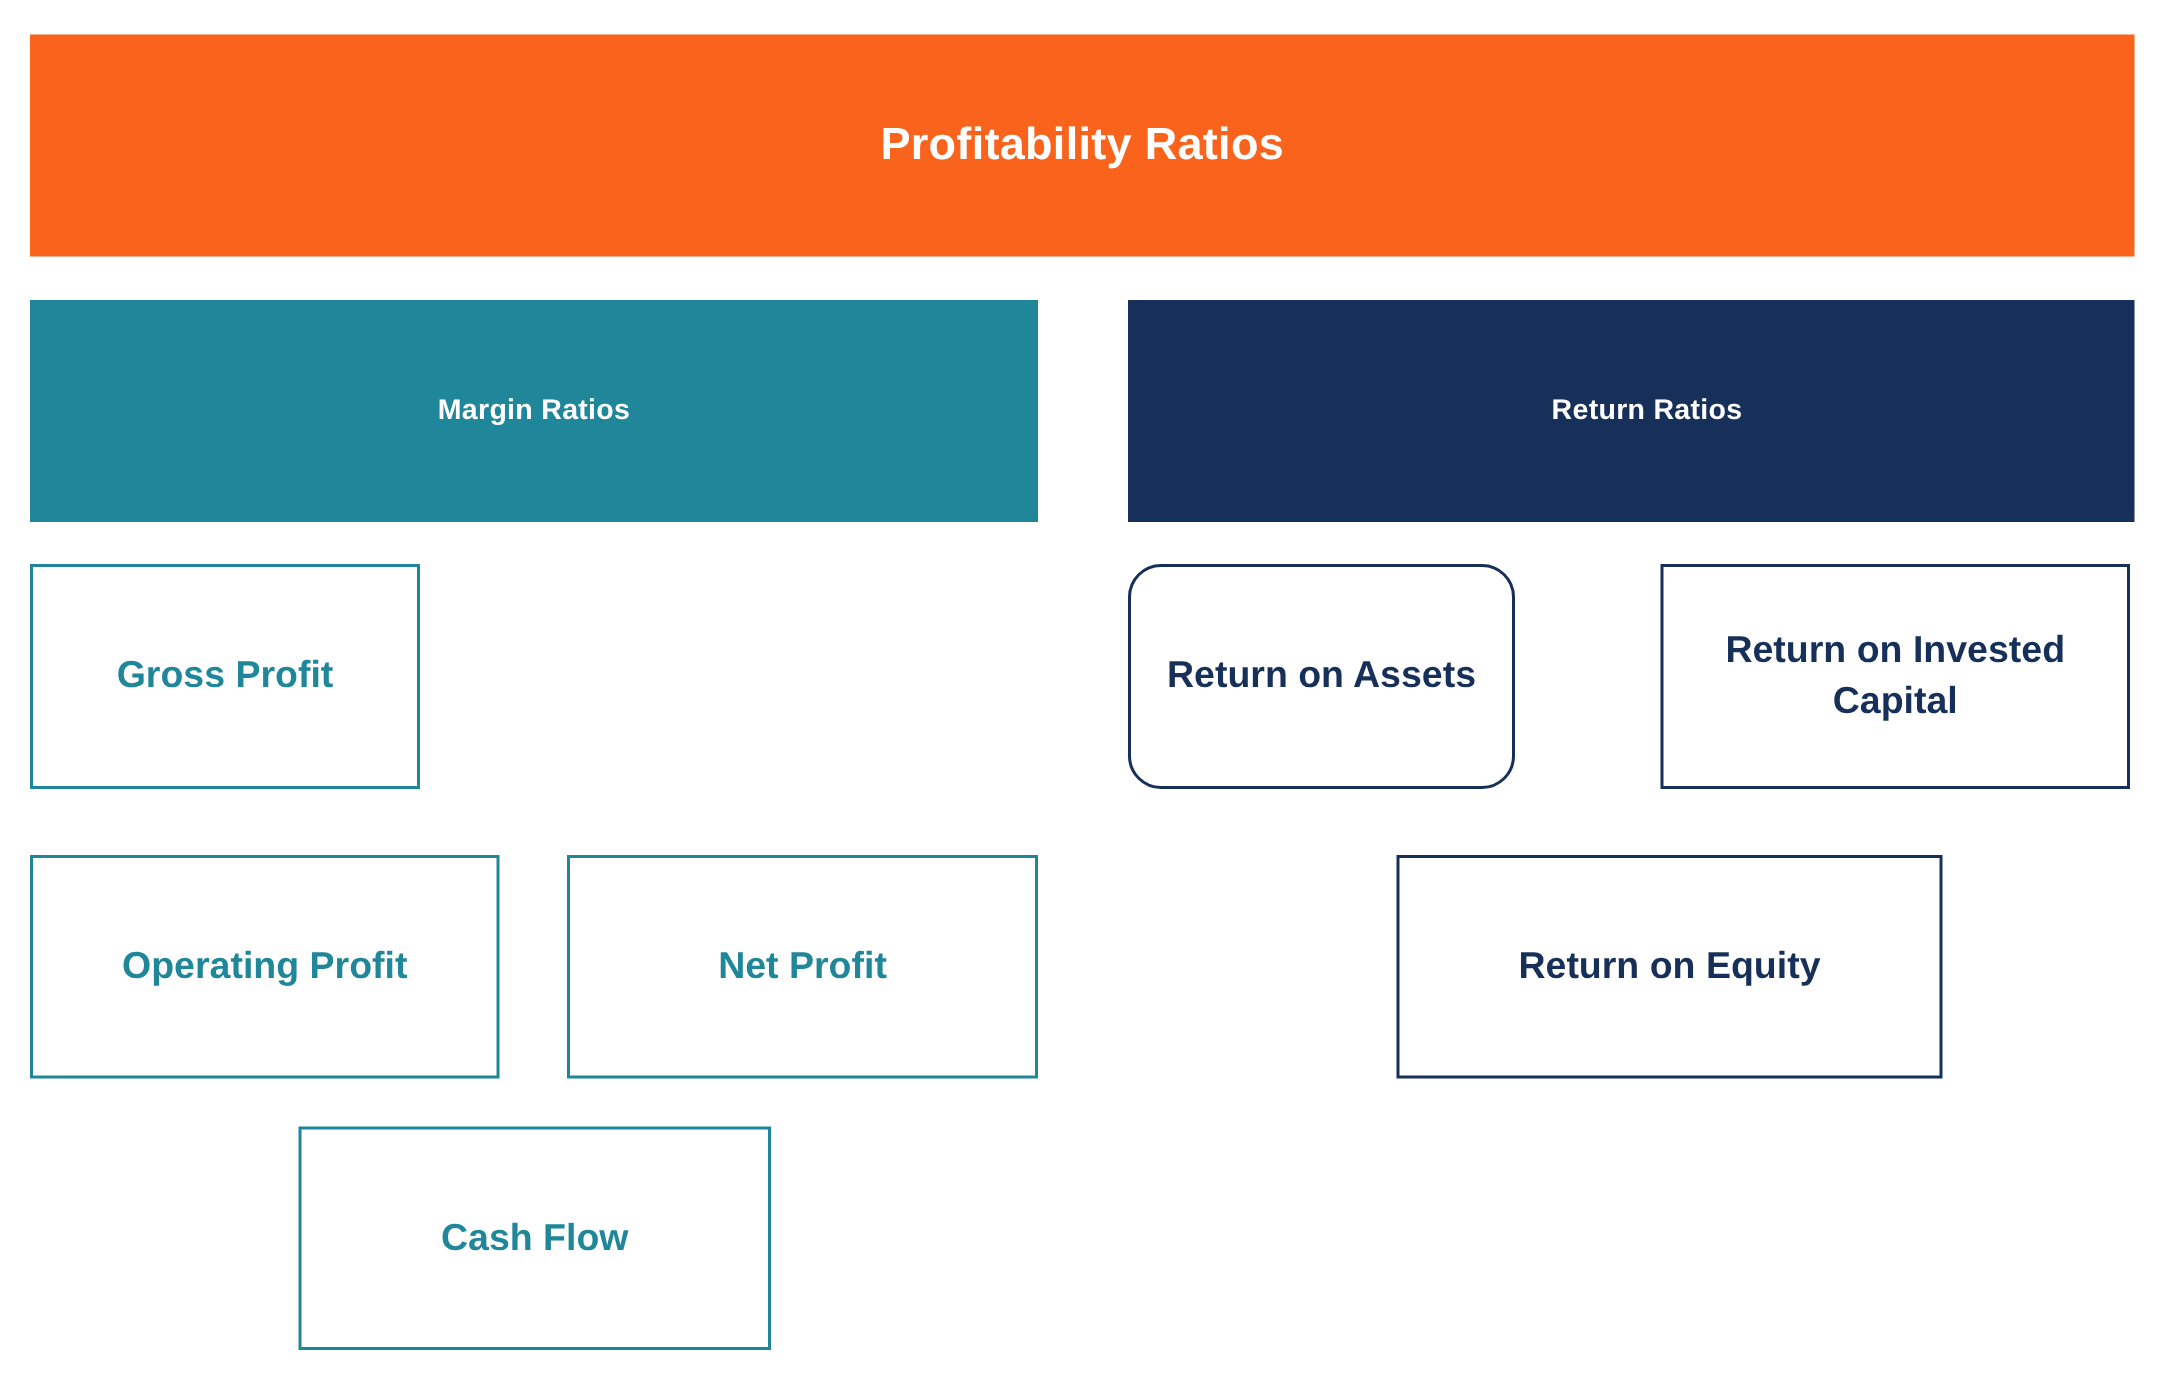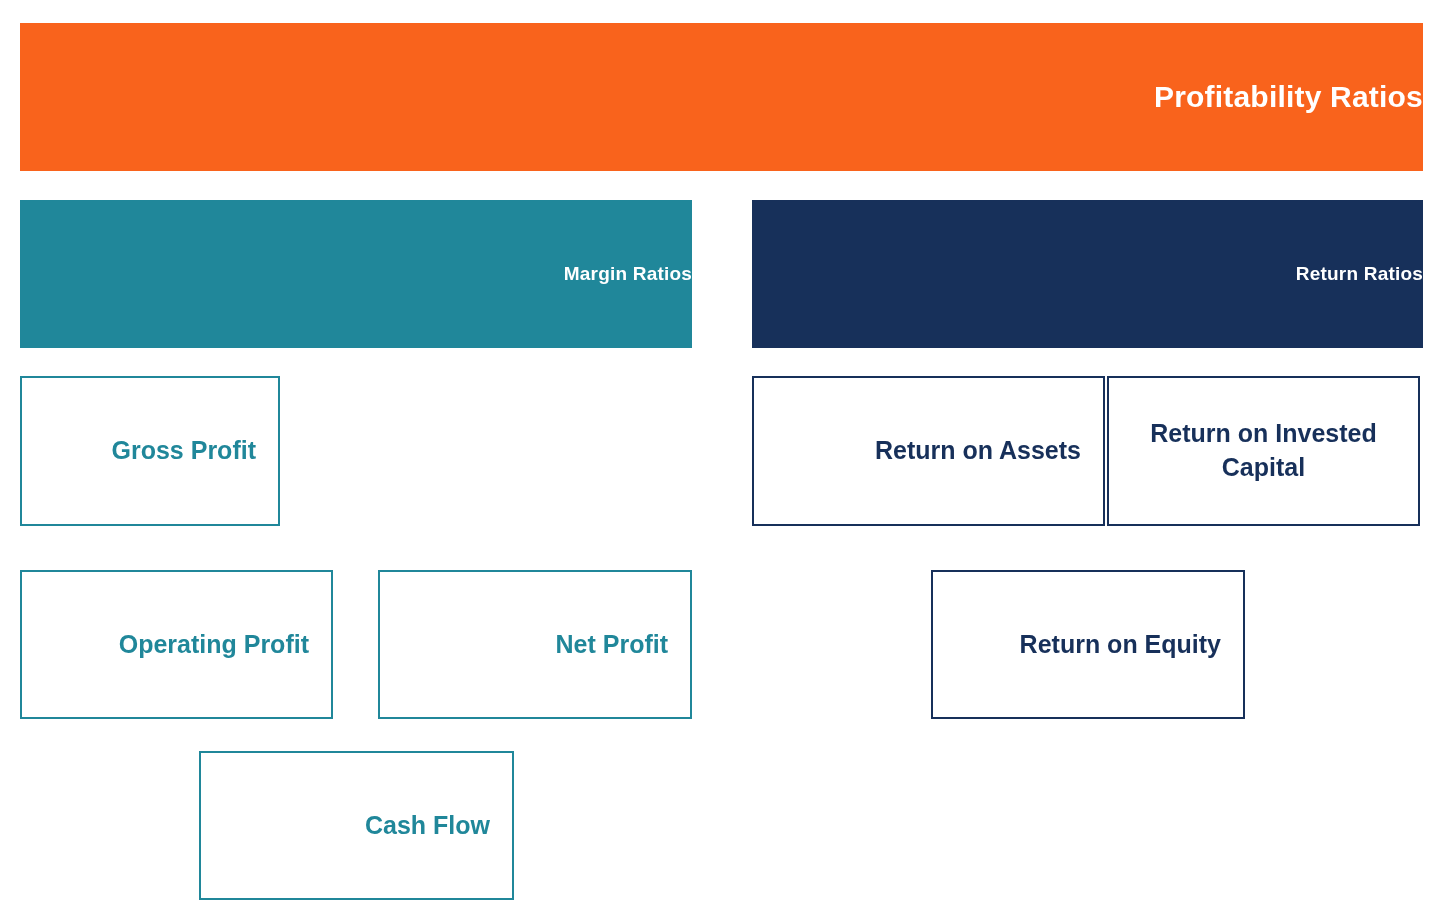--- a/index.html
+++ b/index.html
@@ -12,21 +12,21 @@
     width: 1442px;
     height: 919px;
     background: #ffffff;
     font-family: "Liberation Sans", "DejaVu Sans", sans-serif;
     overflow: hidden;
   }
   .cell {
     position: absolute;
     display: flex;
     align-items: center;
-    justify-content: flex-end;
+    justify-content: center;
     text-align: center;
     box-sizing: border-box;
   }
   .title-banner {
     left: 20px; top: 23px; width: 1403px; height: 148px;
     background: var(--orange, #F9631C);
     color: #ffffff;
     font-size: 30px;
     font-weight: 700;
     letter-spacing: 0.2px;
@@ -77,23 +77,23 @@
   <div class="cell box box-teal" style="left:20px; top:570px; width:313px; height:149px;">
     <span>Operating Profit</span>
   </div>
   <div class="cell box box-teal" style="left:378px; top:570px; width:314px; height:149px;">
     <span>Net Profit</span>
   </div>
   <div class="cell box box-teal" style="left:199px; top:751px; width:315px; height:149px;">
     <span>Cash Flow</span>
   </div>
 
-  <div class="cell box box-navy" style="left:752px; top:376px; width:353px; height:150px;">
+  <div class="cell box box-navy" style="left:752px; top:376px; width:258px; height:150px;border-radius:22px;">
     <span>Return on Assets</span>
   </div>
   <div class="cell box box-navy" style="left:1107px; top:376px; width:313px; height:150px;">
     <span>Return on Invested Capital</span>
   </div>
-  <div class="cell box box-navy" style="left:931px; top:570px; width:314px; height:149px;">
+  <div class="cell box box-navy" style="left:931px; top:570px; width:364px; height:149px;">
     <span>Return on Equity</span>
   </div>
 
 </div>
 
 </body></html>

